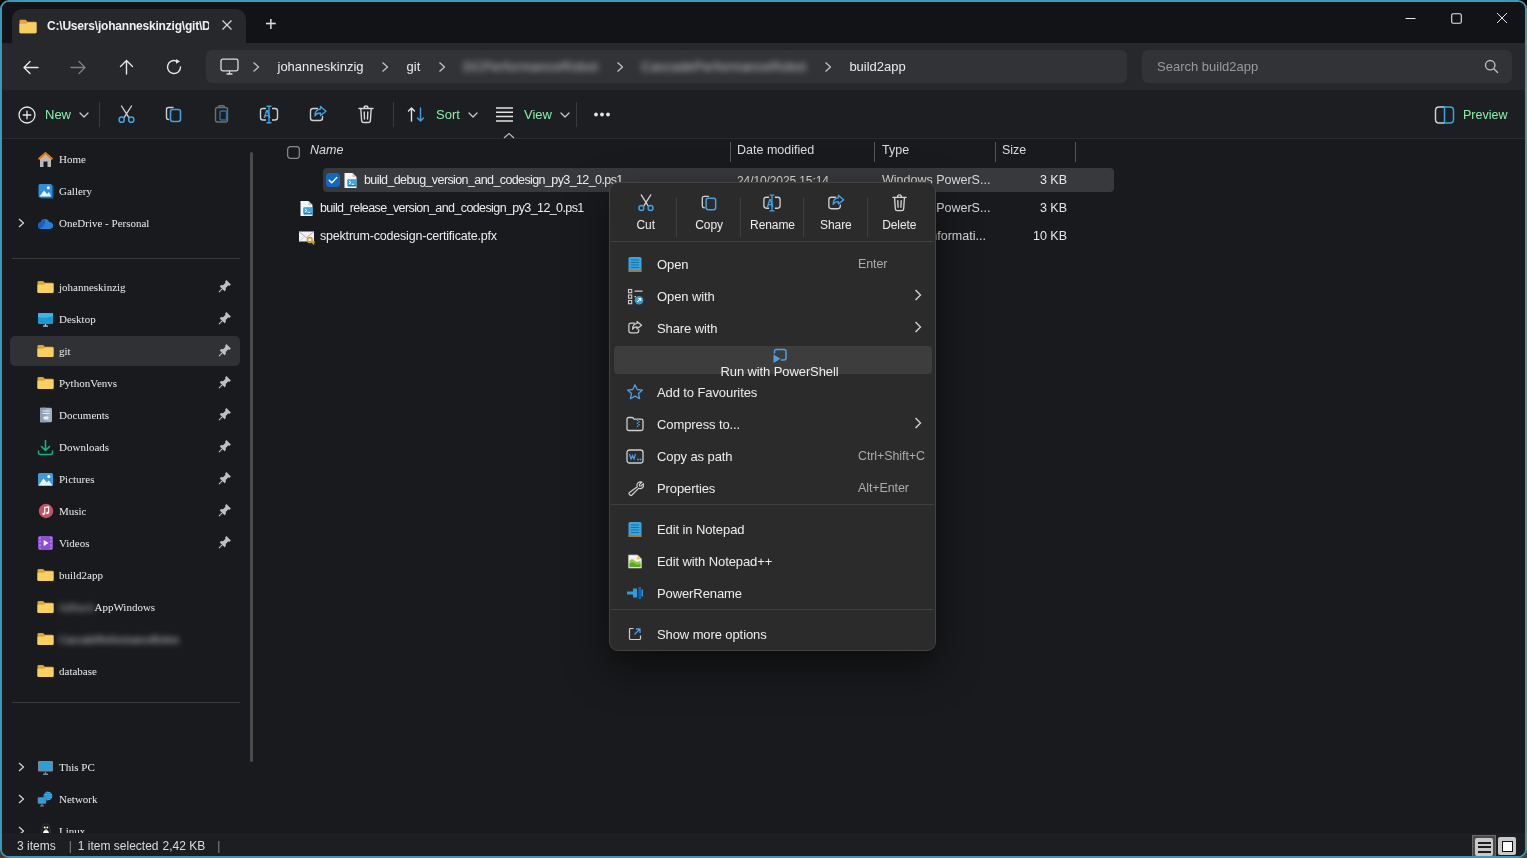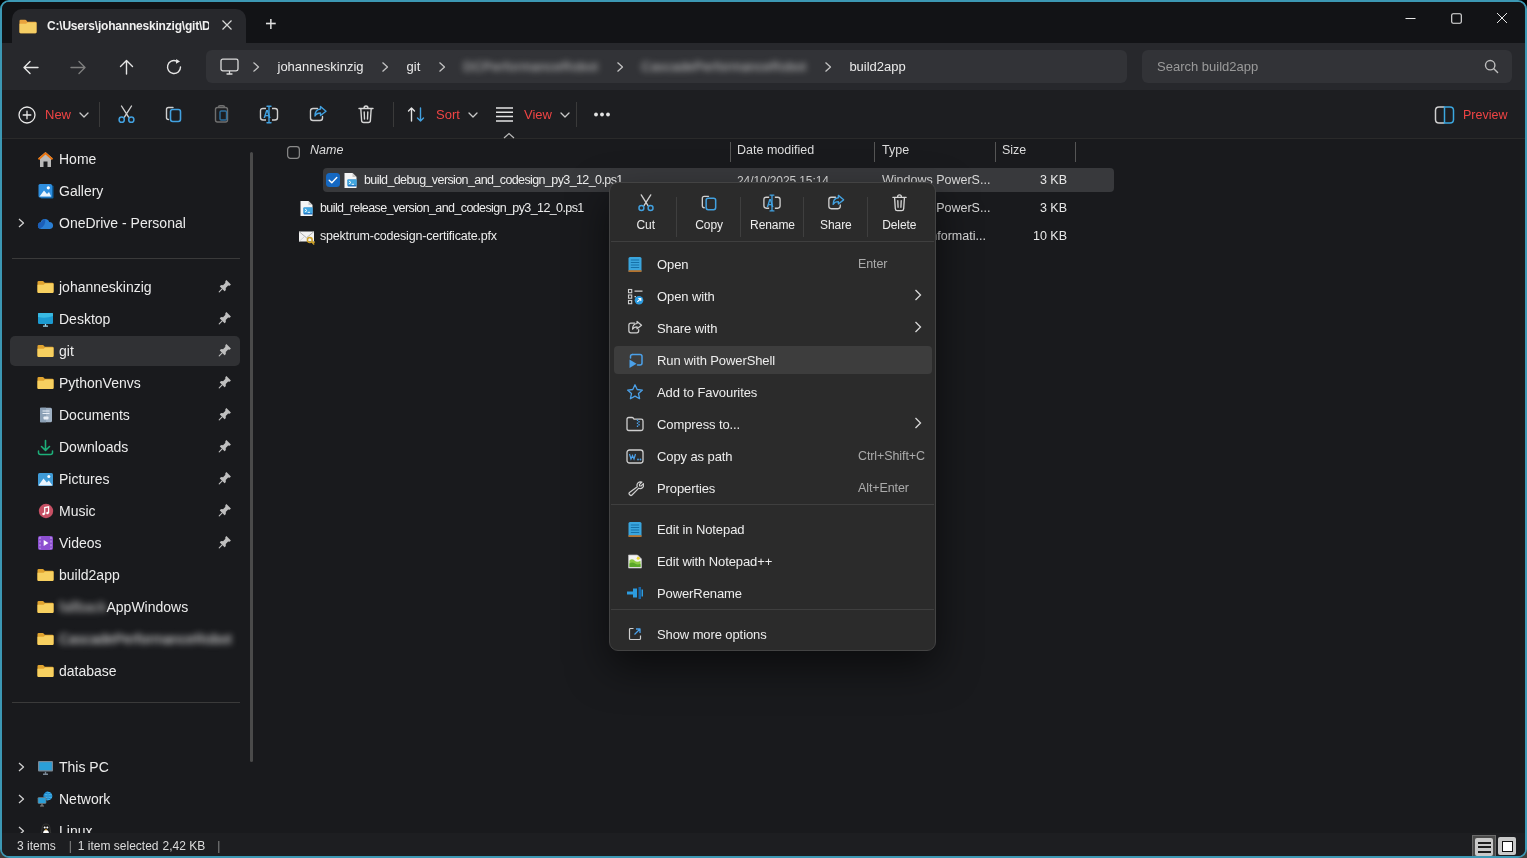--- a/index.html
+++ b/index.html
@@ -26,26 +26,26 @@
 .crumb { padding:0 10.5px; white-space:nowrap; }
 .csep { margin:0 7px; display:flex; align-items:center; }
 .blurtext { filter:blur(3px); color:#c9c9c9; }
 .search { position:absolute; left:1140px; top:7px; width:370px; height:33px; background:#323337;
   border-radius:6px; display:flex; align-items:center; font-size:13px; color:#9a9a9a; }
 .search span { margin-left:15px; }
 .search svg { position:absolute; right:13px; }
 
 .cmdbar { position:absolute; left:0; top:88px; width:100%; height:49px; background:#1d1e21; border-bottom:1px solid #2a2a2a;}
 .cmditem { position:absolute; top:0; height:49px; display:flex; align-items:center; }
-.cbtext { font-size:13px; color:#ef4444; }
+.cbtext { font-size:13px; color:#86efac; }
 .cmdsep { position:absolute; top:12px; width:1px; height:25px; background:#3a3a3a; }
 
 .main { position:absolute; left:0; top:138px; width:100%; height:693px; background:#191a1d; }
 
-.sidebar { position:absolute; left:0; top:0; width:252px; height:100%; font-size:14px; }
+.sidebar { position:absolute; left:0; top:0; width:252px; height:100%; font-size:11px;font-family:Liberation Serif, serif; }
 .sitem { position:absolute; left:8px; width:230px; height:30px; display:flex; align-items:center; border-radius:5px; }
 .sitem .chev { width:27px; flex:none; display:flex; align-items:center; padding-left:6px;}
 .sitem .noch { width:27px; flex:none;}
 .sitem .sicon { width:17px; height:20px; flex:none; margin-right:5px; display:flex; align-items:center; justify-content:center;}
 .sitem .slabel { color:#ececec; white-space:nowrap; }
 .sitem .pin { position:absolute; right:8px; top:7px; }
 .ssep { position:absolute; left:10px; width:228px; height:1px; background:#3a3a3a; }
 .sidebar-scroll { position:absolute; left:248px; top:12px; width:3px; height:610px; background:#4a4a4a; border-radius:2px; }
 
 .fhead { position:absolute; left:277px; top:0px; height:24px; font-size:12.5px; color:#dcdcdc; }
@@ -63,21 +63,21 @@
   display:flex; align-items:center; font-size:12px; color:#dcdcdc; }
 
 .ctx { position:absolute; left:607px; top:180px; width:327px; height:469px; background:#2b2b2b;
   border:1px solid #434343; border-radius:9px; box-shadow:0 16px 40px rgba(0,0,0,0.55); font-size:13px; letter-spacing:-0.1px; z-index:10; }
 .ctxicons { position:absolute; left:4px; top:10px; width:317px; height:52px; display:flex; }
 .cxi { width:63.4px; display:flex; flex-direction:column; align-items:center; position:relative; }
 .cxi .lbl { font-size:12px; color:#ededed; margin-top:5px; }
 .cxi-sep { position:absolute; top:4px; width:1px; height:40px; background:#3f3f3f; }
 .ctxsep { position:absolute; left:1px; width:323px; height:1px; background:#3f3f3f; }
 .mitem { position:absolute; left:4px; width:318px; height:28px; display:flex; align-items:center; border-radius:4px; color:#ededed; }
-.mitem.hl { background:#3d3d3d; }
+.mitem.hl { background:#3d3d3d;flex-direction:column; }
 .mitem .mico { width:18px; height:18px; margin-left:12px; flex:none; display:flex; align-items:center; justify-content:center;}
 .mitem .mtext { margin-left:13px; white-space:nowrap; }
 .mitem .maccel { position:absolute; left:244px; color:#ababab; font-size:12.5px; }
 .mitem .msub { position:absolute; right:10px; color:#d8d8d8; }
 </style>
 </head>
 <body>
 <div style="position:absolute;left:0;top:848px;width:12px;height:10px;background:#3f3c39;"></div>
 <div style="position:absolute;right:0;top:846px;width:14px;height:12px;background:#46403b;"></div>
 <div class="win">

